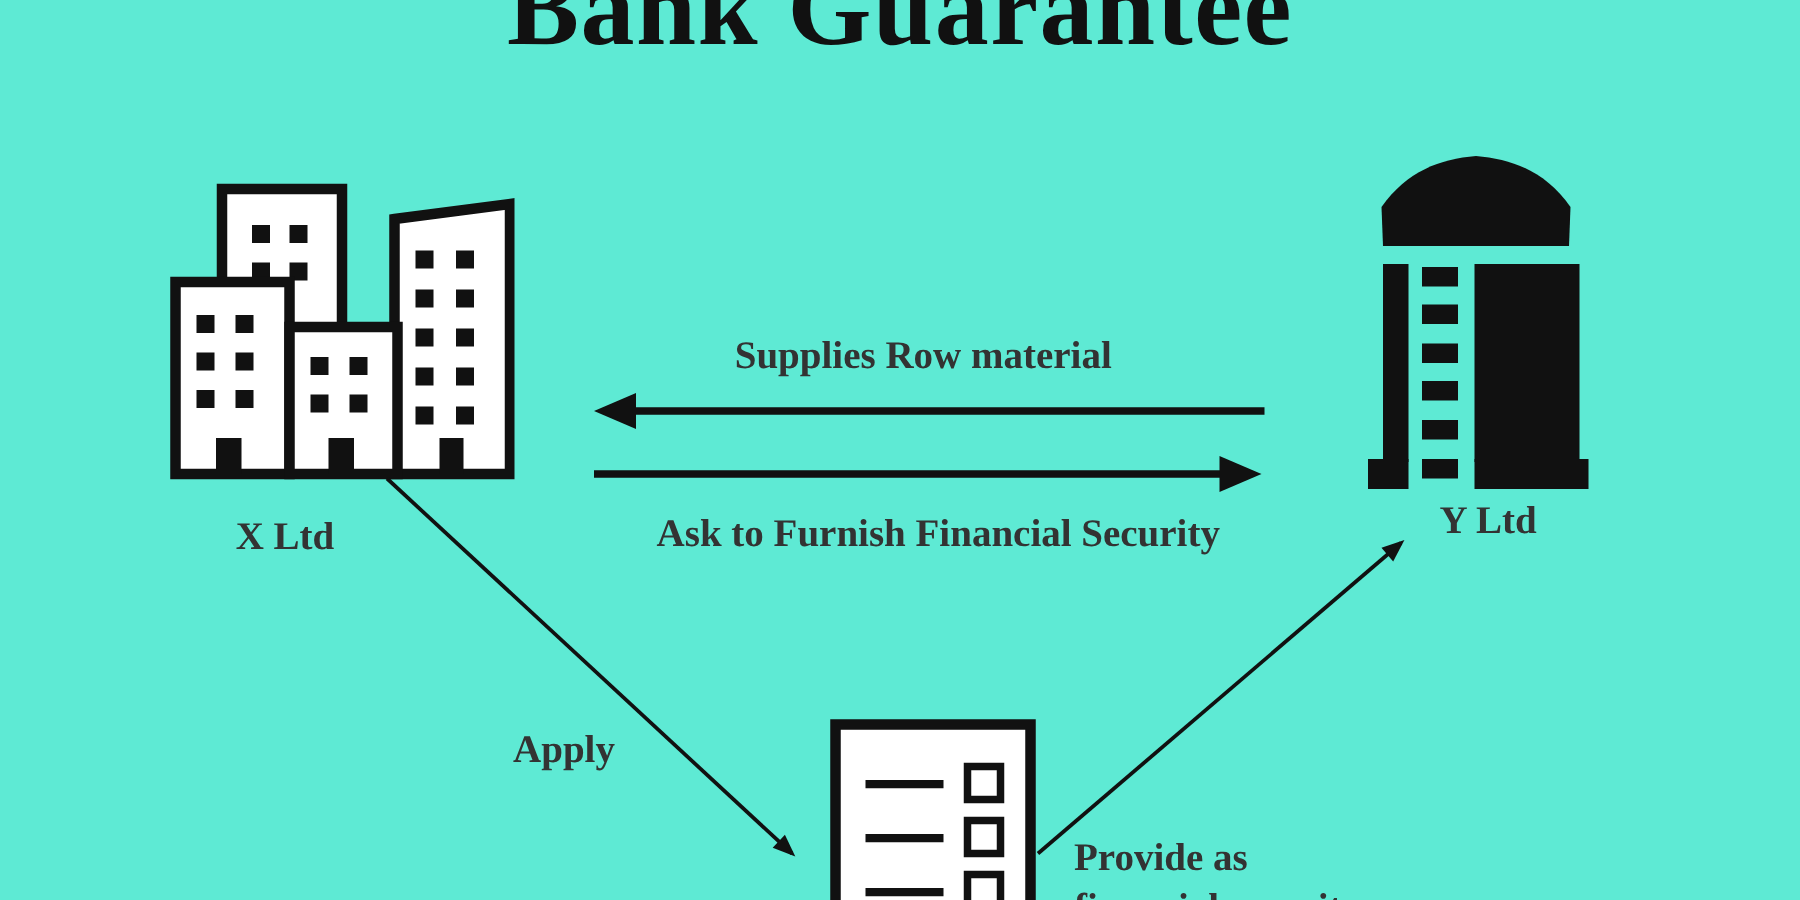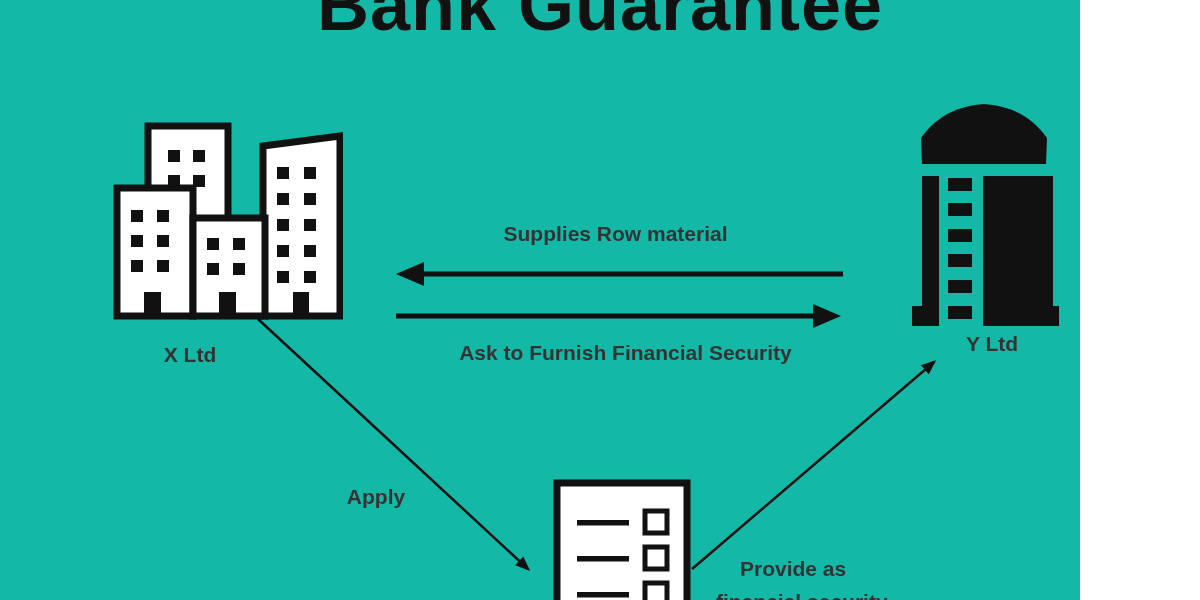--- a/index.html
+++ b/index.html
@@ -1,20 +1,20 @@
 <!DOCTYPE html>
 <html><head>
 <meta charset="utf-8">
 <style>
   html,body{margin:0;padding:0;background:#fff;}
-  .page{position:relative;width:1080px;height:600px;background:#14b8a6;overflow:hidden;
-        font-family:Liberation Sans, sans-serif;}
+  .page{position:relative;width:1200px;height:600px;background:#5eead4;overflow:hidden;
+        font-family:Liberation Serif, serif;}
   .title{position:absolute;top:-31px;left:0;width:1200px;text-align:center;
          font-size:72px;line-height:72px;font-weight:bold;color:#111;letter-spacing:1px;}
-  .lbl{position:absolute;font-size:21px;font-weight:600;color:#333;white-space:nowrap;}
+  .lbl{position:absolute;font-size:26px;font-weight:600;color:#333;white-space:nowrap;}
   .lbl.center{text-align:center;}
   .overlay{position:absolute;left:0;top:0;pointer-events:none;}
   .icon-svg{position:absolute;}
   svg{display:block;overflow:hidden;}
 </style>
 </head>
 <body>
 
 <div class="page">
 
@@ -110,16 +110,16 @@
     <line x1="258" y1="319" x2="528" y2="569" stroke="#111" stroke-width="2.5" marker-end="url(#ah)"></line>
 
     <line x1="692" y1="569" x2="934" y2="362" stroke="#111" stroke-width="2.5" marker-end="url(#ah)"></line>
   </svg>
 
   <div class="lbl center" style="left:398px;top:222px;width:435px">Supplies Row material</div>
   <div class="lbl center" style="left:130px;top:343px;width:120px">X Ltd</div>
   <div class="lbl center" style="left:398px;top:341px;width:455px">Ask to Furnish Financial Security</div>
   <div class="lbl center" style="left:932px;top:332px;width:120px">Y Ltd</div>
   <div class="lbl center" style="left:316px;top:485px;width:120px">Apply</div>
-  <div class="lbl" style="left:740px;top:557px">Provide as</div>
+  <div class="lbl" style="left:716px;top:557px">Provide as</div>
   <div class="lbl" style="left:716px;top:590px">financial security</div>
 
 </div>
 
 </body></html>

